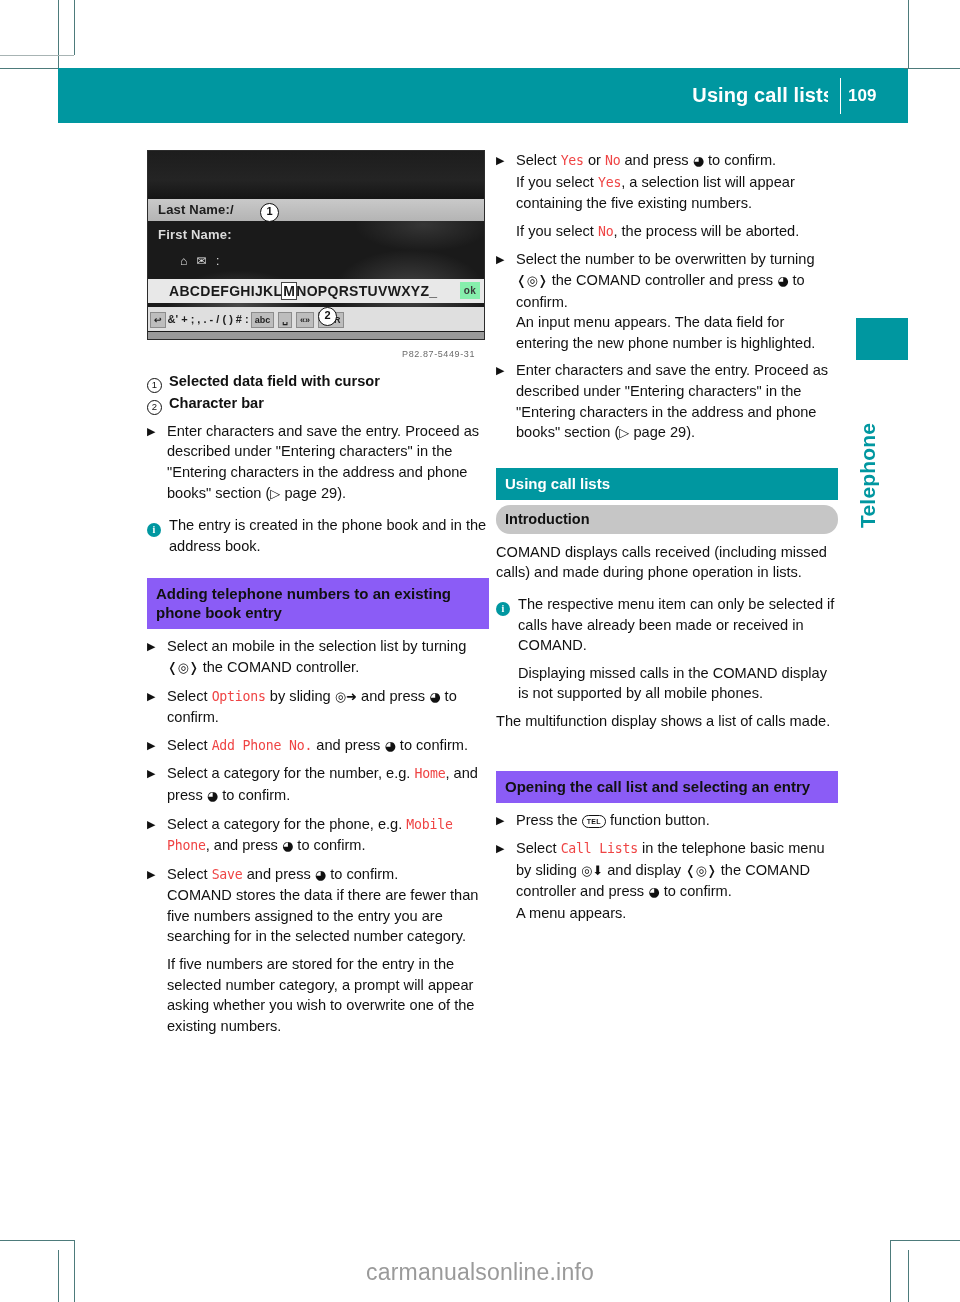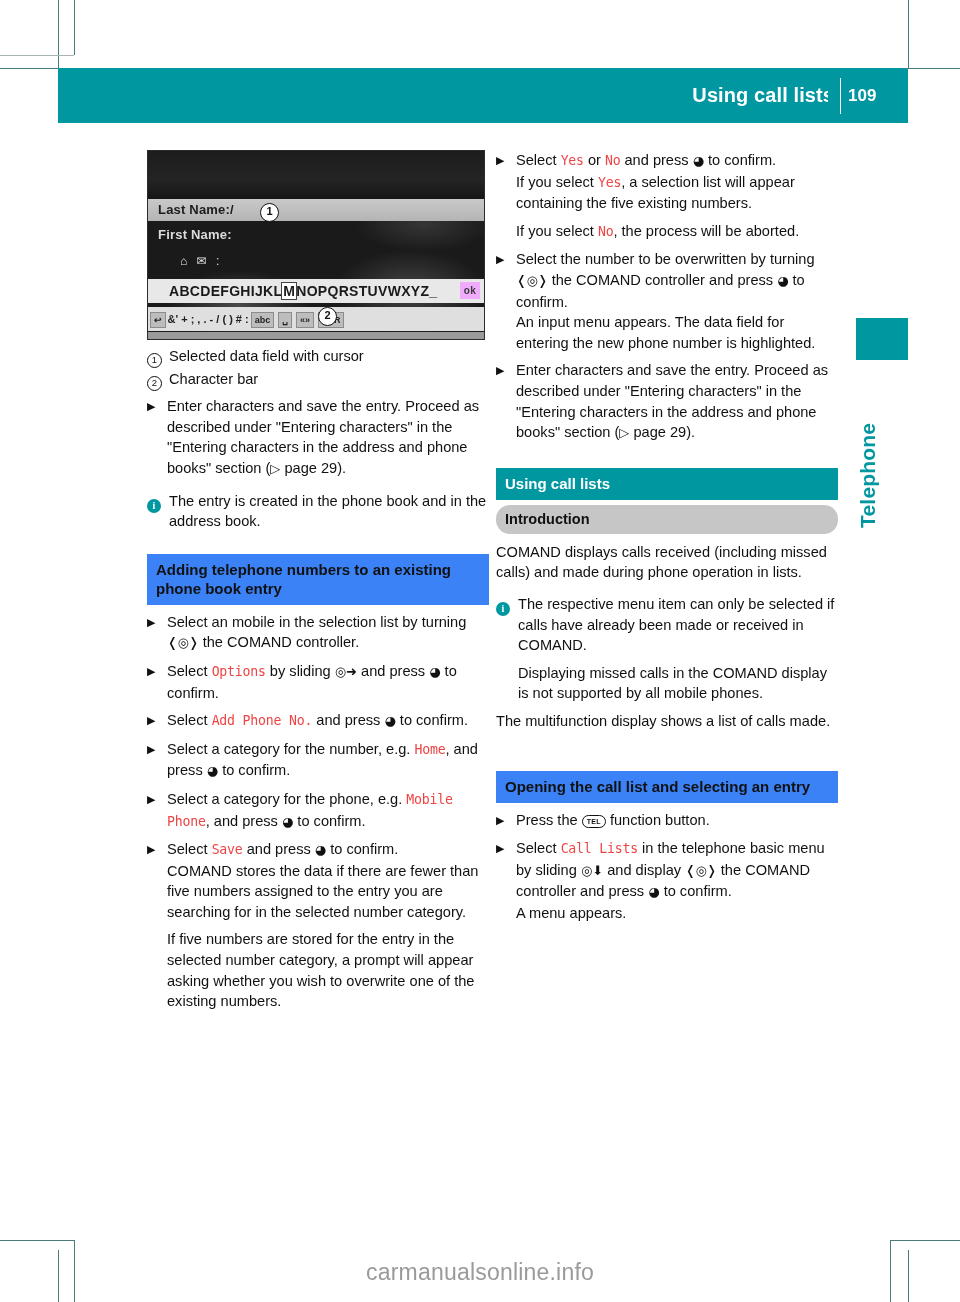--- a/index.html
+++ b/index.html
@@ -197,21 +197,21 @@
     overflow: hidden;
   }
   .cs-charbar .hl {
     background: #ffffff;
     outline: 1px solid #444;
     padding: 0 1px;
   }
   .cs-charbar .ok {
     position: absolute;
     right: 4px; top: 3px;
-    background: #f0abfc;
+    background: #86efac;
     font-size: 10px;
     line-height: 17px;
     padding: 0 4px;
     color: #3a3a3a;
   }
   .cs-symbar {
     position: absolute;
     left: 0; bottom: 8px;
     width: 100%;
     height: 24px;
@@ -277,21 +277,21 @@
     width: 13px; height: 13px;
     border: 1.2px solid #111;
     border-radius: 50%;
     font-size: 9.5px;
     line-height: 12px;
     text-align: center;
     font-weight: normal;
     position: relative;
     top: 2px;
   }
-  .legend-text { flex: 1; }
+  .legend-text { flex: 1; font-weight: bold; }
 
   
   .step {
     display: flex;
     align-items: flex-start;
     margin-top: 7px;
   }
   .step-marker {
     flex: 0 0 20px;
     width: 20px;
@@ -326,21 +326,21 @@
     line-height: 14px;
     text-align: center;
     position: relative;
     top: 3px;
     font-family: "Liberation Serif", serif;
   }
   .note-body { flex: 1; }
 
   
   .h-gray {
-    background: #3b82f6;
+    background: #8b5cf6;
     font-size: 15px;
     font-weight: bold;
     padding: 6px 26px 7px 9px;
     margin-top: 22px;
     line-height: 19px;
     color: #111;
   }
   .h-teal {
     background: #0097a0;
     color: #ffffff;
@@ -451,20 +451,21 @@
 
       <div class="cs-charbar"><span>ABCDEFGHIJKL</span><span class="hl">M</span><span>NOPQRSTUVWXYZ_</span><span class="ok">ok</span></div>
 
       <div class="cs-symbar"><span class="k">↩</span><span>&amp;' + ; , . - / ( ) # :</span><span class="k">abc</span><span class="k">␣</span><span class="k">«»</span><span class="k">CLR</span></div>
 
       <div class="cs-footline"></div>
 
       <div class="callout callout-1">1</div>
       <div class="callout callout-2">2</div>
     </div>
+    <div class="fig-code">P82.87-5449-31</div>
   </div>
 
   <div class="legend-row">
     <div class="legend-num"><span class="num-circle">1</span></div>
     <div class="legend-text">Selected data field with cursor</div>
   </div>
   <div class="legend-row">
     <div class="legend-num"><span class="num-circle">2</span></div>
     <div class="legend-text">Character bar</div>
   </div>

